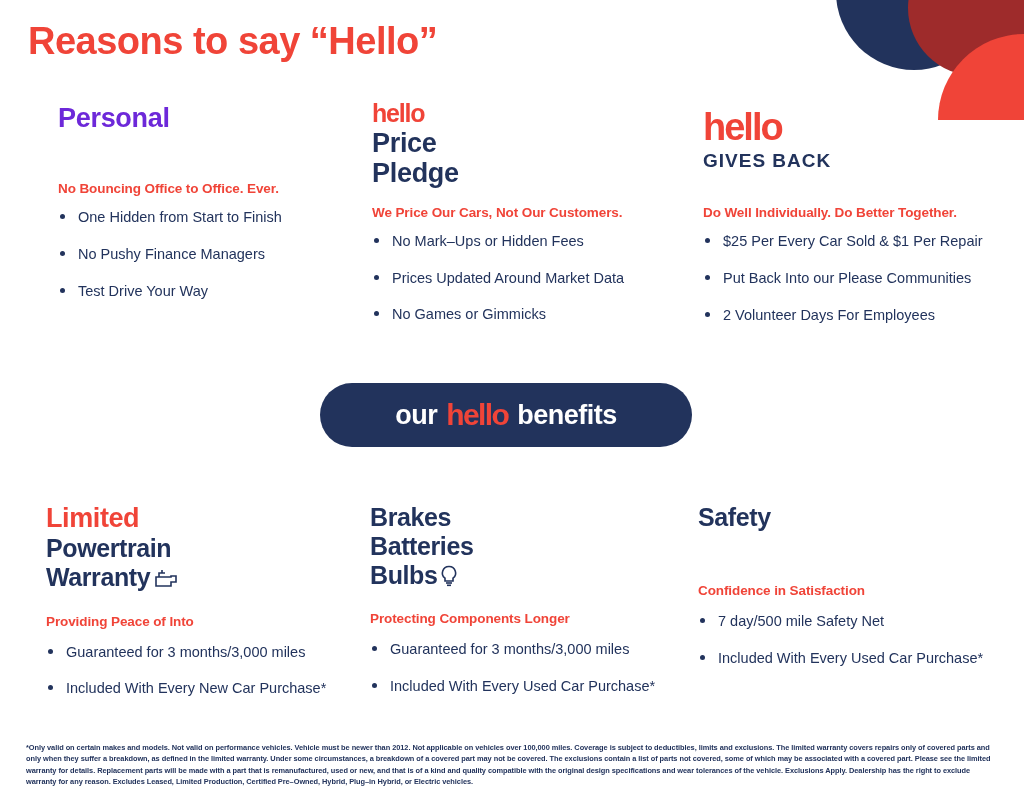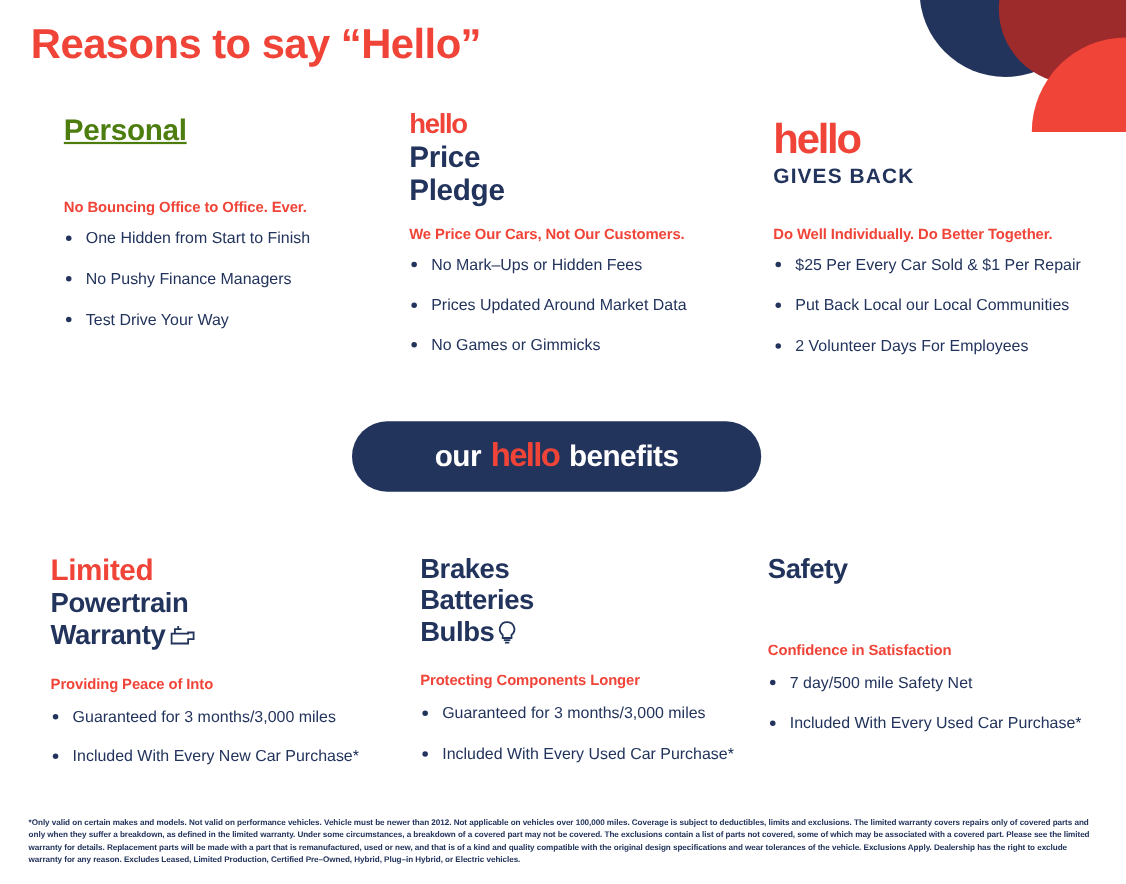--- a/index.html
+++ b/index.html
@@ -38,26 +38,25 @@
     font-weight: bold;
     color: #f04438;
     letter-spacing: -0.5px;
     text-align: center;
   }
 
   
   .col { position: absolute; }
 
   .title-red {
-    color: #4d7c0f;
+    color: #6d28d9;
     font-weight: bold;
     font-size: 27px;
     line-height: 1.12;
     letter-spacing: -0.3px;
-    text-decoration: underline;
   }
   .title-navy {
     color: #22335c;
     font-weight: bold;
     font-size: 27px;
     line-height: 1.12;
     letter-spacing: -0.3px;
   }
   .hello-word {
     color: #f04438;
@@ -207,21 +206,21 @@
       <li>No Games or Gimmicks</li>
     </ul>
   </div>
 
   <div class="col" style="left:703px; top:108px; width:300px;">
     <div class="hello-big">hello</div>
     <div class="gives-back" style="margin-top:5px;">GIVES BACK</div>
     <div class="tagline" style="margin-top:33px;">Do Well Individually. Do Better Together.</div>
     <ul class="bullets">
       <li>$25 Per Every Car Sold &amp; $1 Per Repair</li>
-      <li>Put Back Local our Local Communities</li>
+      <li>Put Back Into our Please Communities</li>
       <li>2 Volunteer Days For Employees</li>
     </ul>
   </div>
 
   <div class="pill">
     <span class="w-our">our</span>
     <span class="w-hello">hello</span>
     <span class="w-benefits">benefits</span>
   </div>
 
@@ -235,21 +234,21 @@
             <path d="M9 1 L9 4"></path>
           </svg></span>
     </div>
     <div class="tagline" style="margin-top:19px;">Providing Peace of Into</div>
     <ul class="bullets" style="margin-top:14px;">
       <li>Guaranteed for 3 months/3,000 miles</li>
       <li>Included With Every New Car Purchase*</li>
     </ul>
   </div>
 
-  <div class="col" style="left:382px; top:503px; width:320px;">
+  <div class="col" style="left:370px; top:503px; width:320px;">
     <div class="title-lg-navy">Brakes</div>
     <div class="title-lg-navy">Batteries</div>
     <div class="title-lg-navy">
       <span>Bulbs</span><span class="inline-icon"><svg width="18" height="22" viewBox="0 0 18 22" xmlns="http://www.w3.org/2000/svg" fill="none" stroke="#22335c" stroke-width="1.6">
             <path d="M9 1.5 a6.5 6.5 0 0 0 -4 11.7 V16 h8 v-2.8 A6.5 6.5 0 0 0 9 1.5 Z"></path>
             <path d="M6 18 h6"></path>
             <path d="M7 20.3 h4"></path>
           </svg></span>
     </div>
     <div class="tagline" style="margin-top:19px;">Protecting Components Longer</div>

